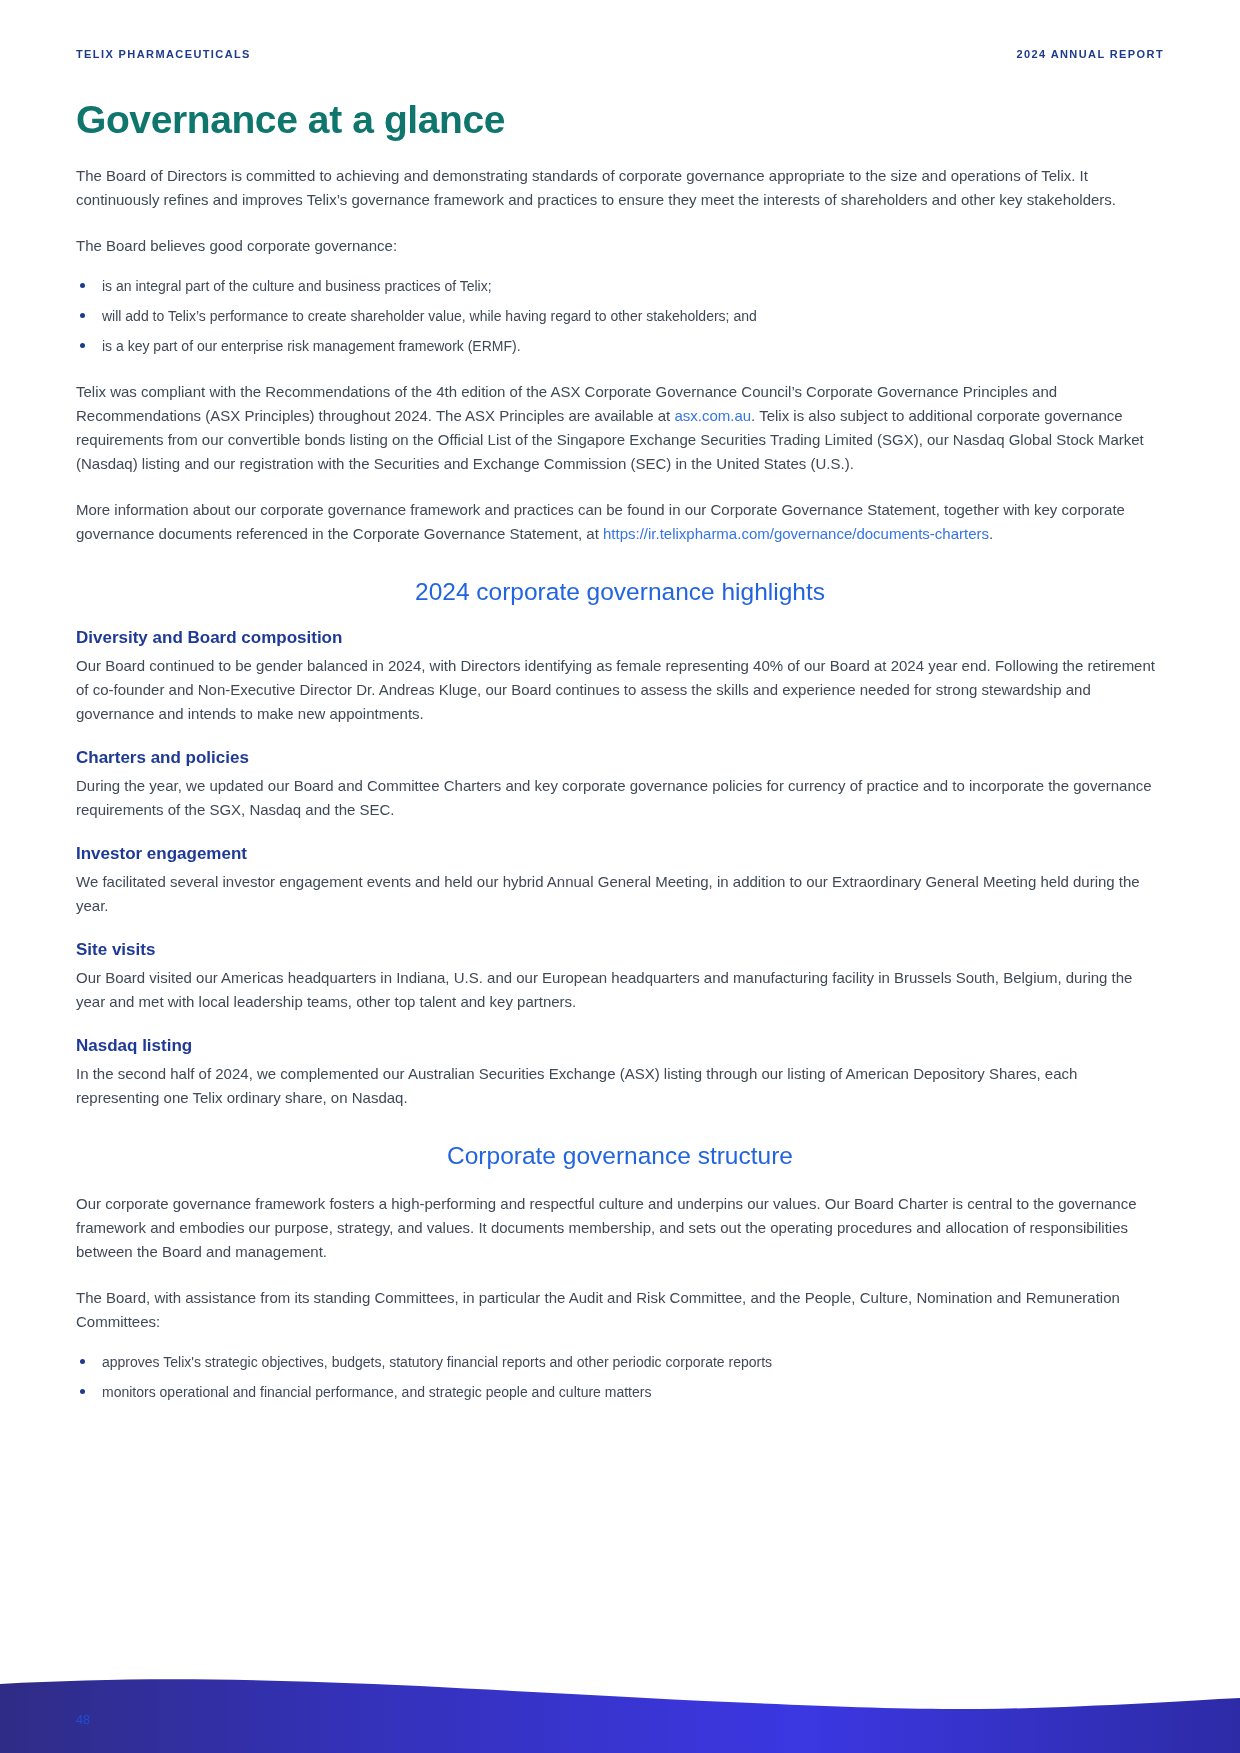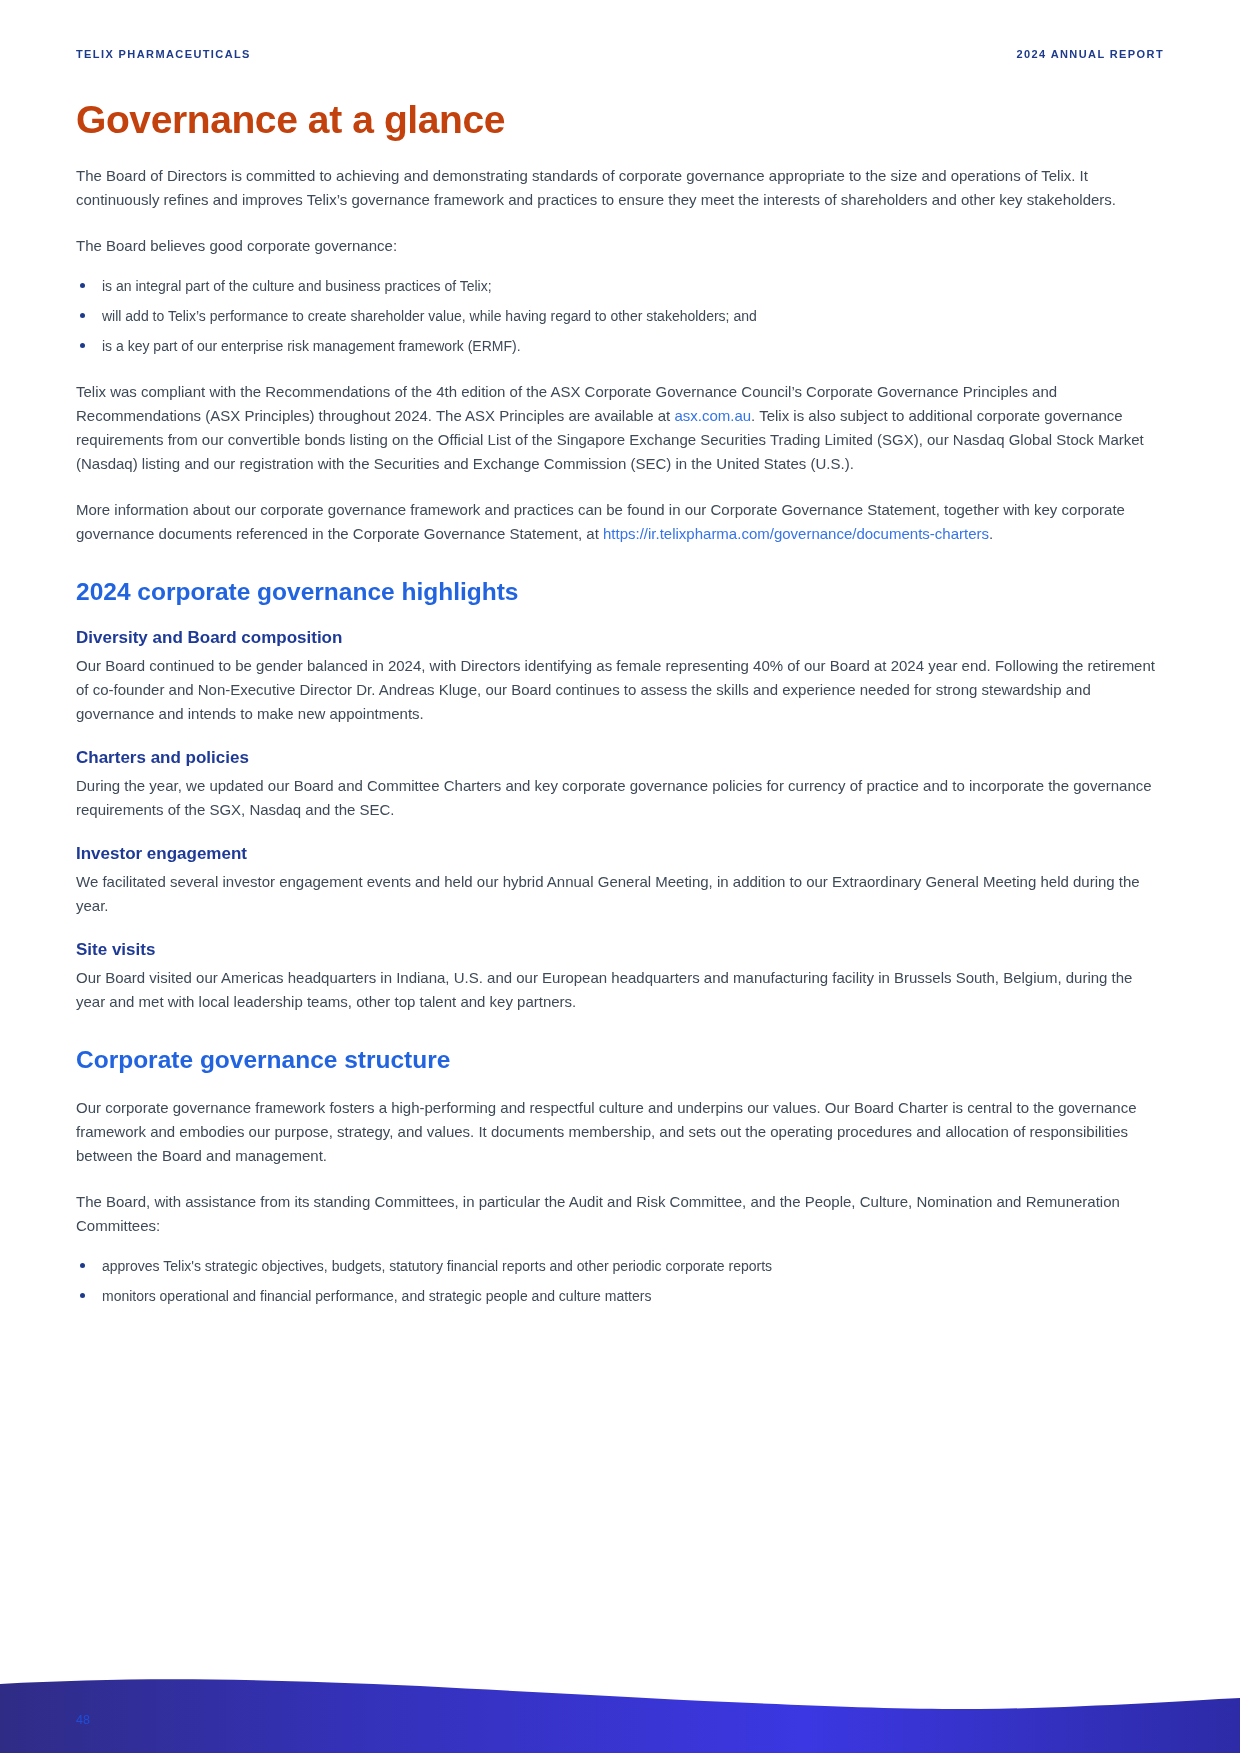--- a/index.html
+++ b/index.html
@@ -16,21 +16,21 @@
 
   .page-header {
     display: flex; justify-content: space-between; align-items: flex-end;
     font-size: 11px; font-weight: 600; letter-spacing: 1.4px;
     color: #1e3a8a;
   }
 
   h1.page-title {
     margin: 38px 0 0 0;
     font-size: 39px; font-weight: 700; letter-spacing: -0.4px;
-    color: #c2410c;
+    color: #0f766e;
   }
 
   p.body {
     margin: 22px 0 0 0;
     font-size: 15px; line-height: 24px;
     color: #3e4a57;
   }
 
   ul.bullets {
     list-style: none;
@@ -44,22 +44,23 @@
   }
   ul.bullets li:first-child { margin-top: 0; }
   .dot {
     position: absolute; left: -22px; top: 9px;
     width: 5px; height: 5px; border-radius: 50%;
     background: #1e3a8a;
   }
 
   h2.section-heading {
     margin: 32px 0 0 0;
-    font-size: 24.5px; font-weight: 700;
+    font-size: 24.5px; font-weight: 400;
     color: #2264e0;
+    text-align: center;
   }
   h3.sub-heading {
     margin: 22px 0 0 0;
     font-size: 17px; font-weight: 700;
     color: #1e3a96;
   }
   p.sub-body { margin-top: 6px; }
 
   a.link { color: #3574e6; text-decoration: none; cursor: pointer; }
 
@@ -111,20 +112,24 @@
       <p class="body sub-body">During the year, we updated our Board and Committee Charters and key corporate governance policies for currency of practice and to incorporate the governance requirements of the SGX, Nasdaq and the SEC.</p>
     </div>
     <div>
       <h3 class="sub-heading">Investor engagement</h3>
       <p class="body sub-body">We facilitated several investor engagement events and held our hybrid Annual General Meeting, in addition to our Extraordinary General Meeting held during the year.</p>
     </div>
     <div>
       <h3 class="sub-heading">Site visits</h3>
       <p class="body sub-body">Our Board visited our Americas headquarters in Indiana, U.S. and our European headquarters and manufacturing facility in Brussels South, Belgium, during the year and met with local leadership teams, other top talent and key partners.</p>
     </div>
+    <div>
+      <h3 class="sub-heading">Nasdaq listing</h3>
+      <p class="body sub-body">In the second half of 2024, we complemented our Australian Securities Exchange (ASX) listing through our listing of American Depository Shares, each representing one Telix ordinary share, on Nasdaq.</p>
+    </div>
 
     <h2 class="section-heading">Corporate governance structure</h2>
 
     <p class="body">Our corporate governance framework fosters a high-performing and respectful culture and underpins our values. Our Board Charter is central to the governance framework and embodies our purpose, strategy, and values. It documents membership, and sets out the operating procedures and allocation of responsibilities between the Board and management.</p>
     <p class="body">The Board, with assistance from its standing Committees, in particular the Audit and Risk Committee, and the People, Culture, Nomination and Remuneration Committees:</p>
 
     <ul class="bullets">
       <li><span class="dot"></span><span>approves Telix's strategic objectives, budgets, statutory financial reports and other periodic corporate reports</span></li>
       <li><span class="dot"></span><span>monitors operational and financial performance, and strategic people and culture matters</span></li>
     </ul>

